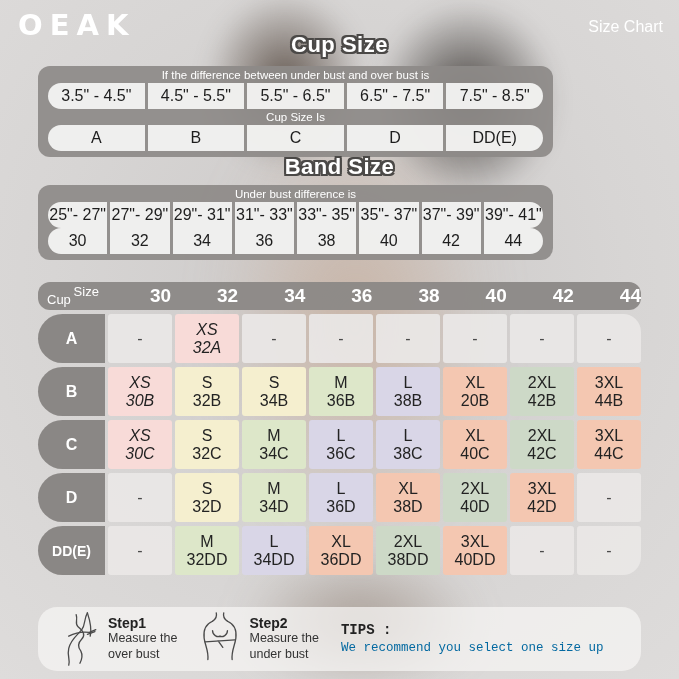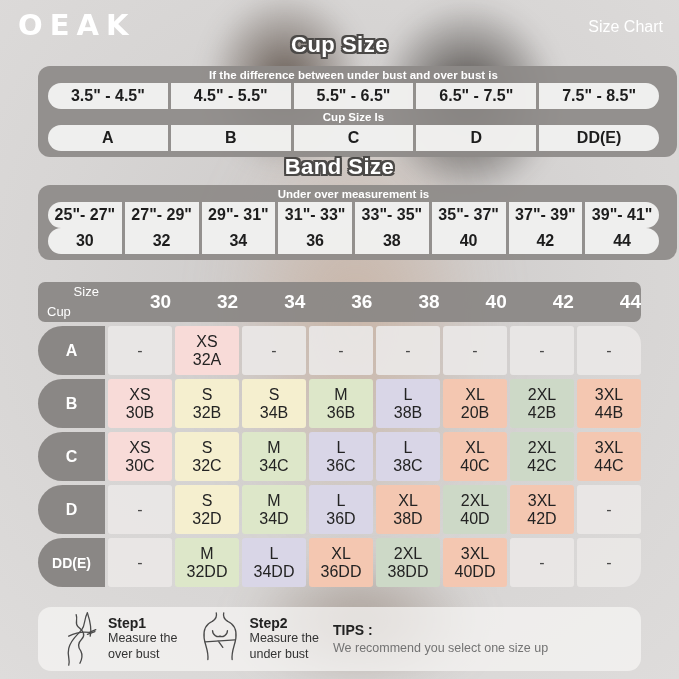--- a/index.html
+++ b/index.html
@@ -25,60 +25,60 @@
         letter-spacing:7px;font-family:"DejaVu Sans",sans-serif;}
   .page-title{position:absolute;right:16px;top:18px;color:#fff;font-size:16px;font-weight:500;}
 
   .section-title{position:absolute;left:0;width:100%;text-align:center;color:#fff;
      font-size:22px;font-weight:700;letter-spacing:.5px;
      text-shadow:-2px -2px 0 #4b4947, 2px -2px 0 #4b4947, -2px 2px 0 #4b4947, 2px 2px 0 #4b4947,
                  0 -2px 0 #4b4947, 0 2px 0 #4b4947, -2px 0 0 #4b4947, 2px 0 0 #4b4947;}
   .title-cup{top:32px;}
   .title-band{top:154px;}
 
-  .panel{position:absolute;left:38px;width:639px;background:rgba(141,138,136,.92);
-         border-radius:12px;padding:1px 18px 6px 10px;font-weight:bold;}
+  .panel{position:absolute;left:38px;width:515px;background:rgba(141,138,136,.92);
+         border-radius:12px;padding:1px 10px 6px 10px;}
   .panel-cup{top:66px;}
   .panel-band{top:185px;}
   .panel .bar-label{height:16px;line-height:16px;text-align:center;color:#fff;font-size:11.5px;}
   .pill-row{display:flex;background:rgba(243,242,241,.96);border-radius:14px;overflow:hidden;height:26px;}
   .pill-row .cell{flex:1;display:flex;align-items:center;justify-content:center;
                   font-size:16px;color:#1d1d1d;}
   .pill-row .cell + .cell{border-left:3px solid rgba(141,138,136,.95);}
 
   .matrix{position:absolute;left:38px;width:603px;top:282px;}
-  .matrix-header{display:flex;align-items:center;height:40px;background:rgba(139,136,134,.95);
-                 border-radius:7px;color:#fff;gap:46px;}
+  .matrix-header{display:flex;align-items:center;height:28px;background:rgba(139,136,134,.95);
+                 border-radius:12px;color:#fff;gap:46px;}
   .corner{width:70px;position:relative;height:100%;}
   .corner .corner-top{position:absolute;top:2px;right:5px;font-size:13px;}
   .corner .corner-bottom{position:absolute;bottom:3px;left:9px;font-size:13px;}
   .matrix-header .col{flex:1;text-align:center;font-size:19px;font-weight:700;}
   .matrix-row{display:flex;gap:3px;height:49px;margin-top:4px;}
   .row-label{width:67px;background:rgba(134,131,129,.95);border-radius:25px 0 0 25px;
              color:#fff;font-weight:700;font-size:16px;display:flex;align-items:center;
              justify-content:center;flex:none;}
   .mcell{flex:1;display:flex;flex-direction:column;align-items:center;justify-content:center;
          font-size:16px;line-height:1.12;color:#232323;border-radius:3px;}
   .mcell div:empty{display:none;}
-  .c-pink{background:var(--pink);} .c-cream{background:var(--cream);}
+  .c-pink{background:var(--pink);font-style:italic;} .c-cream{background:var(--cream);}
   .c-green{background:var(--green);} .c-sage{background:var(--sage);}
   .c-lavender{background:var(--lavender);} .c-salmon{background:var(--salmon);}
   .c-dash{background:rgba(233,231,230,.93);color:#4a4a4a;}
   .r-tr{border-top-right-radius:18px;} .r-br{border-bottom-right-radius:18px;}
 
   .footer{position:absolute;left:38px;width:603px;top:607px;height:64px;
-          background:rgba(246,245,244,.72);border-radius:13px;display:flex;
+          background:rgba(246,245,244,.72);border-radius:19px;display:flex;
           align-items:center;padding:0 12px;}
   .step-icon{flex:none;margin:0 6px;}
   .step-text{margin-right:14px;}
   .step-text .step-title{font-size:14px;font-weight:700;color:#222;}
   .step-text .step-line{font-size:12.5px;color:#333;line-height:1.25;}
-  .tips{}
+  .tips{margin-left:8px;font-family:Liberation Mono, monospace;}
   .tips .tips-title{font-size:14px;font-weight:700;color:#222;margin-bottom:2px;}
-  .tips .tips-line{font-size:12.5px;color:#737373;line-height:1.35;}
+  .tips .tips-line{font-size:12.5px;color:#0369a1;line-height:1.35;}
 </style>
 </head>
 <body>
 
 <div class="blob hair-left"></div>
 <div class="blob hair-right"></div>
 <div class="blob skin"></div>
 <div class="blob legs"></div>
 
 <div class="logo">OEAK</div>
@@ -101,21 +101,21 @@
     <div class="cell">B</div>
     <div class="cell">C</div>
     <div class="cell">D</div>
     <div class="cell">DD(E)</div>
   </div>
 </div>
 
 <div class="section-title title-band">Band Size</div>
 
 <div class="panel panel-band">
-  <div class="bar-label">Under over measurement is</div>
+  <div class="bar-label">Under bust difference is</div>
   <div class="pill-row">
     <div class="cell">25"- 27"</div>
     <div class="cell">27"- 29"</div>
     <div class="cell">29"- 31"</div>
     <div class="cell">31"- 33"</div>
     <div class="cell">33"- 35"</div>
     <div class="cell">35"- 37"</div>
     <div class="cell">37"- 39"</div>
     <div class="cell">39"- 41"</div>
   </div>

